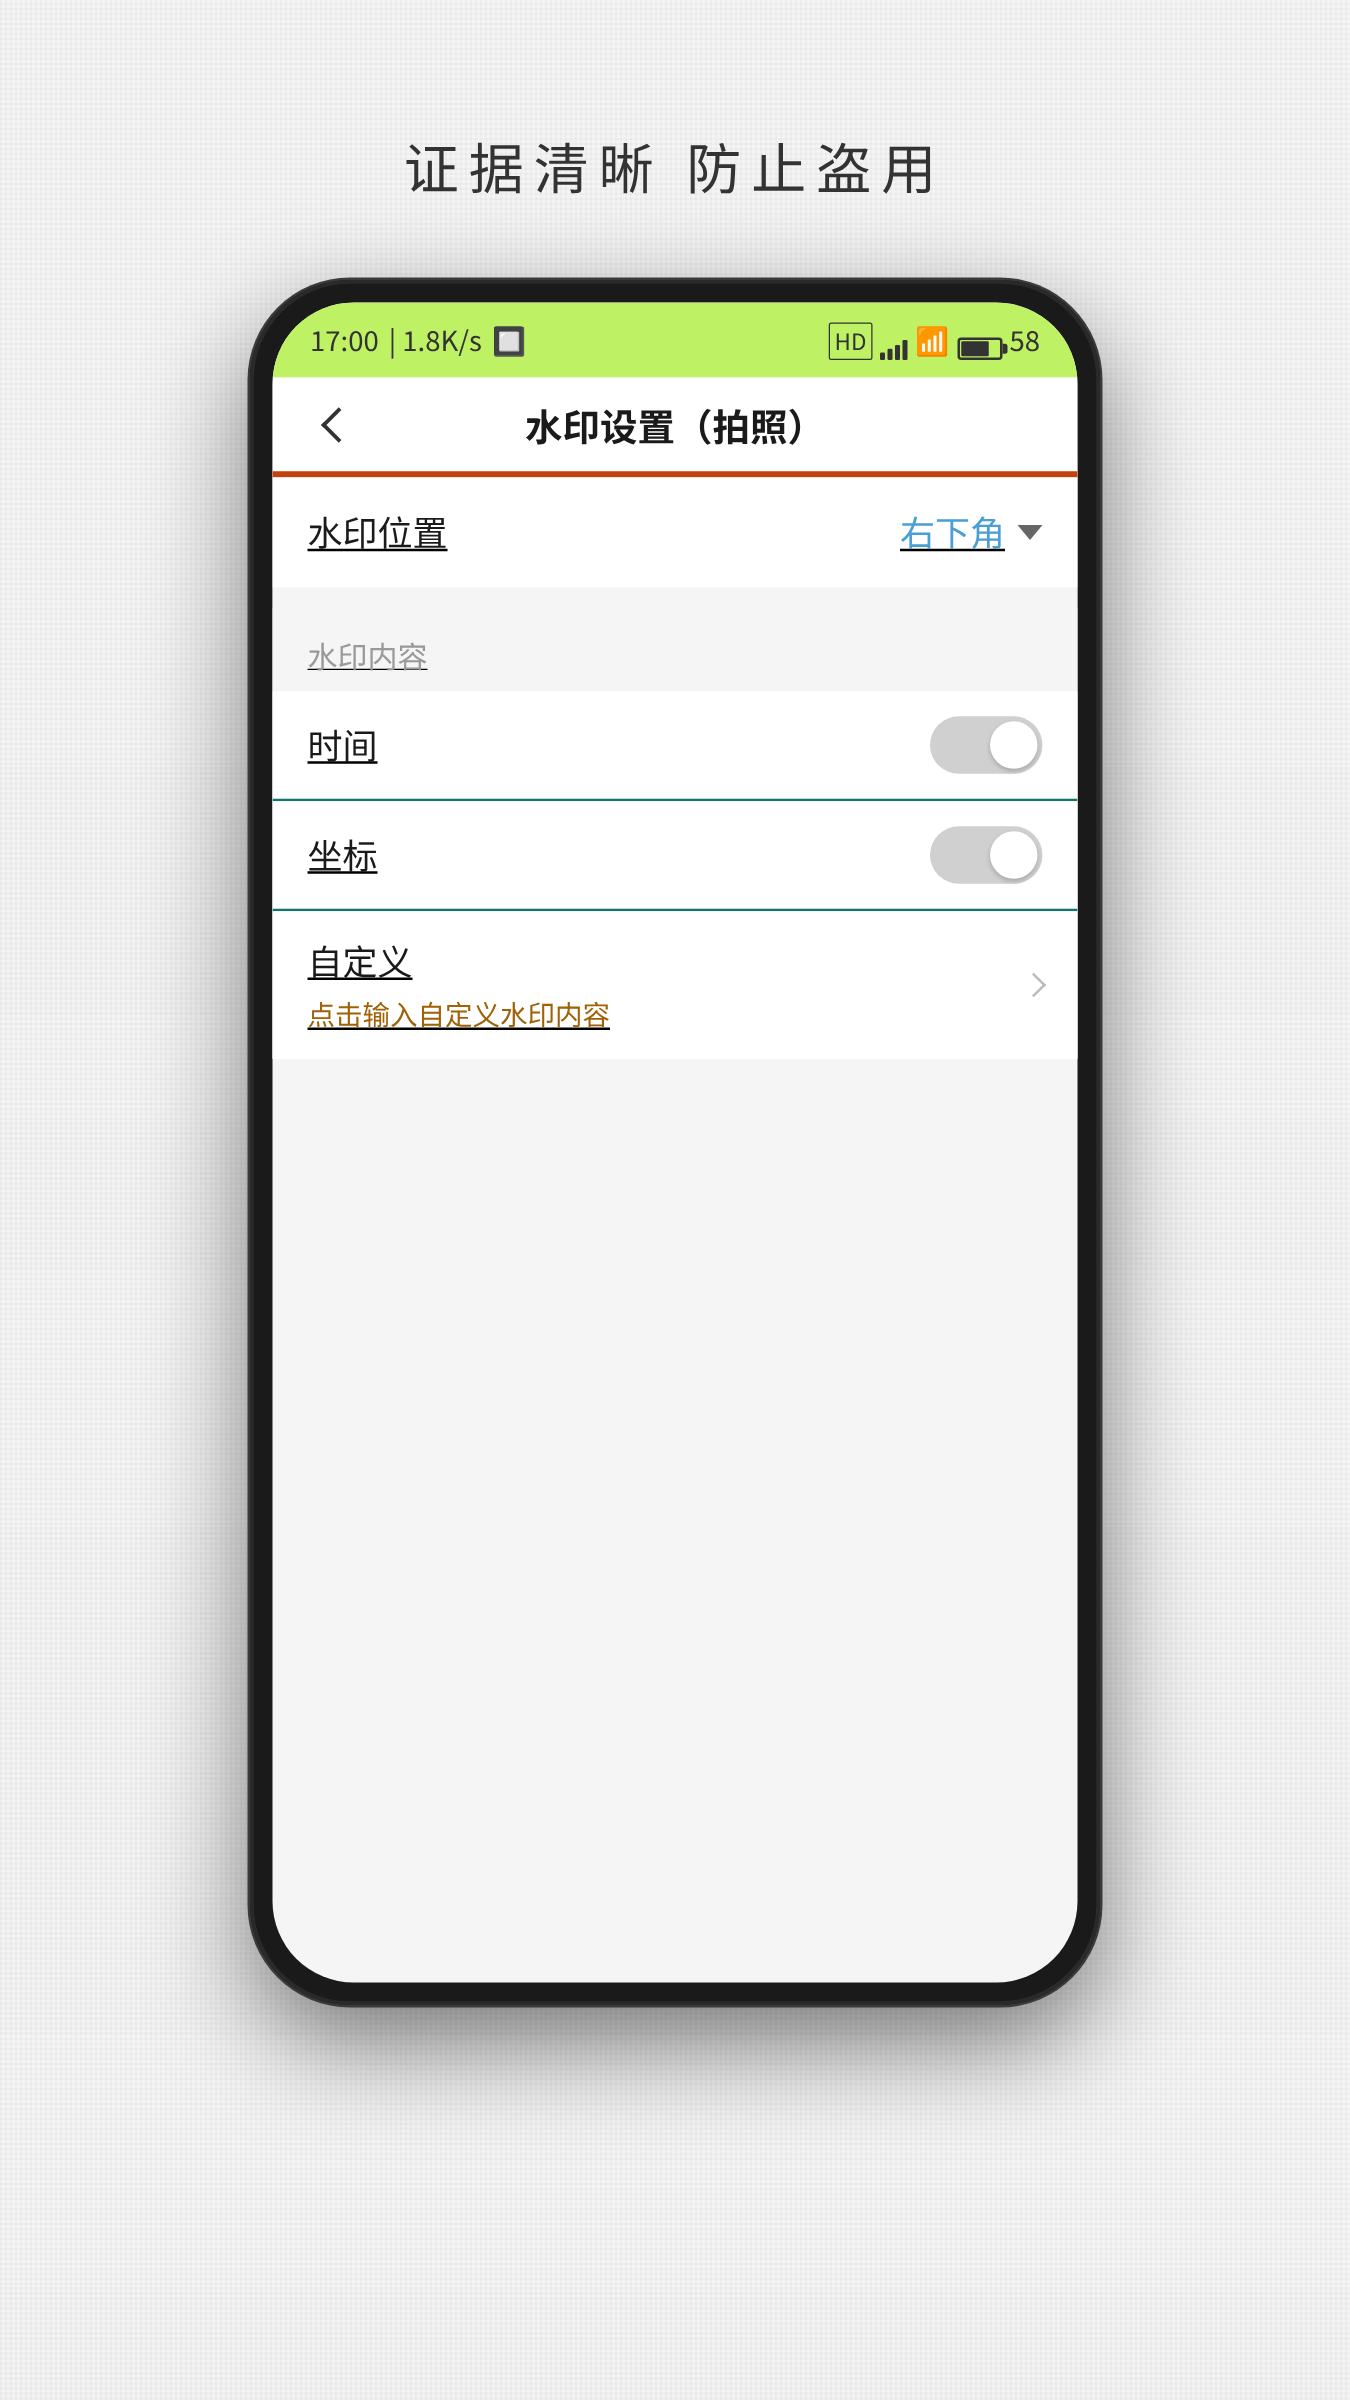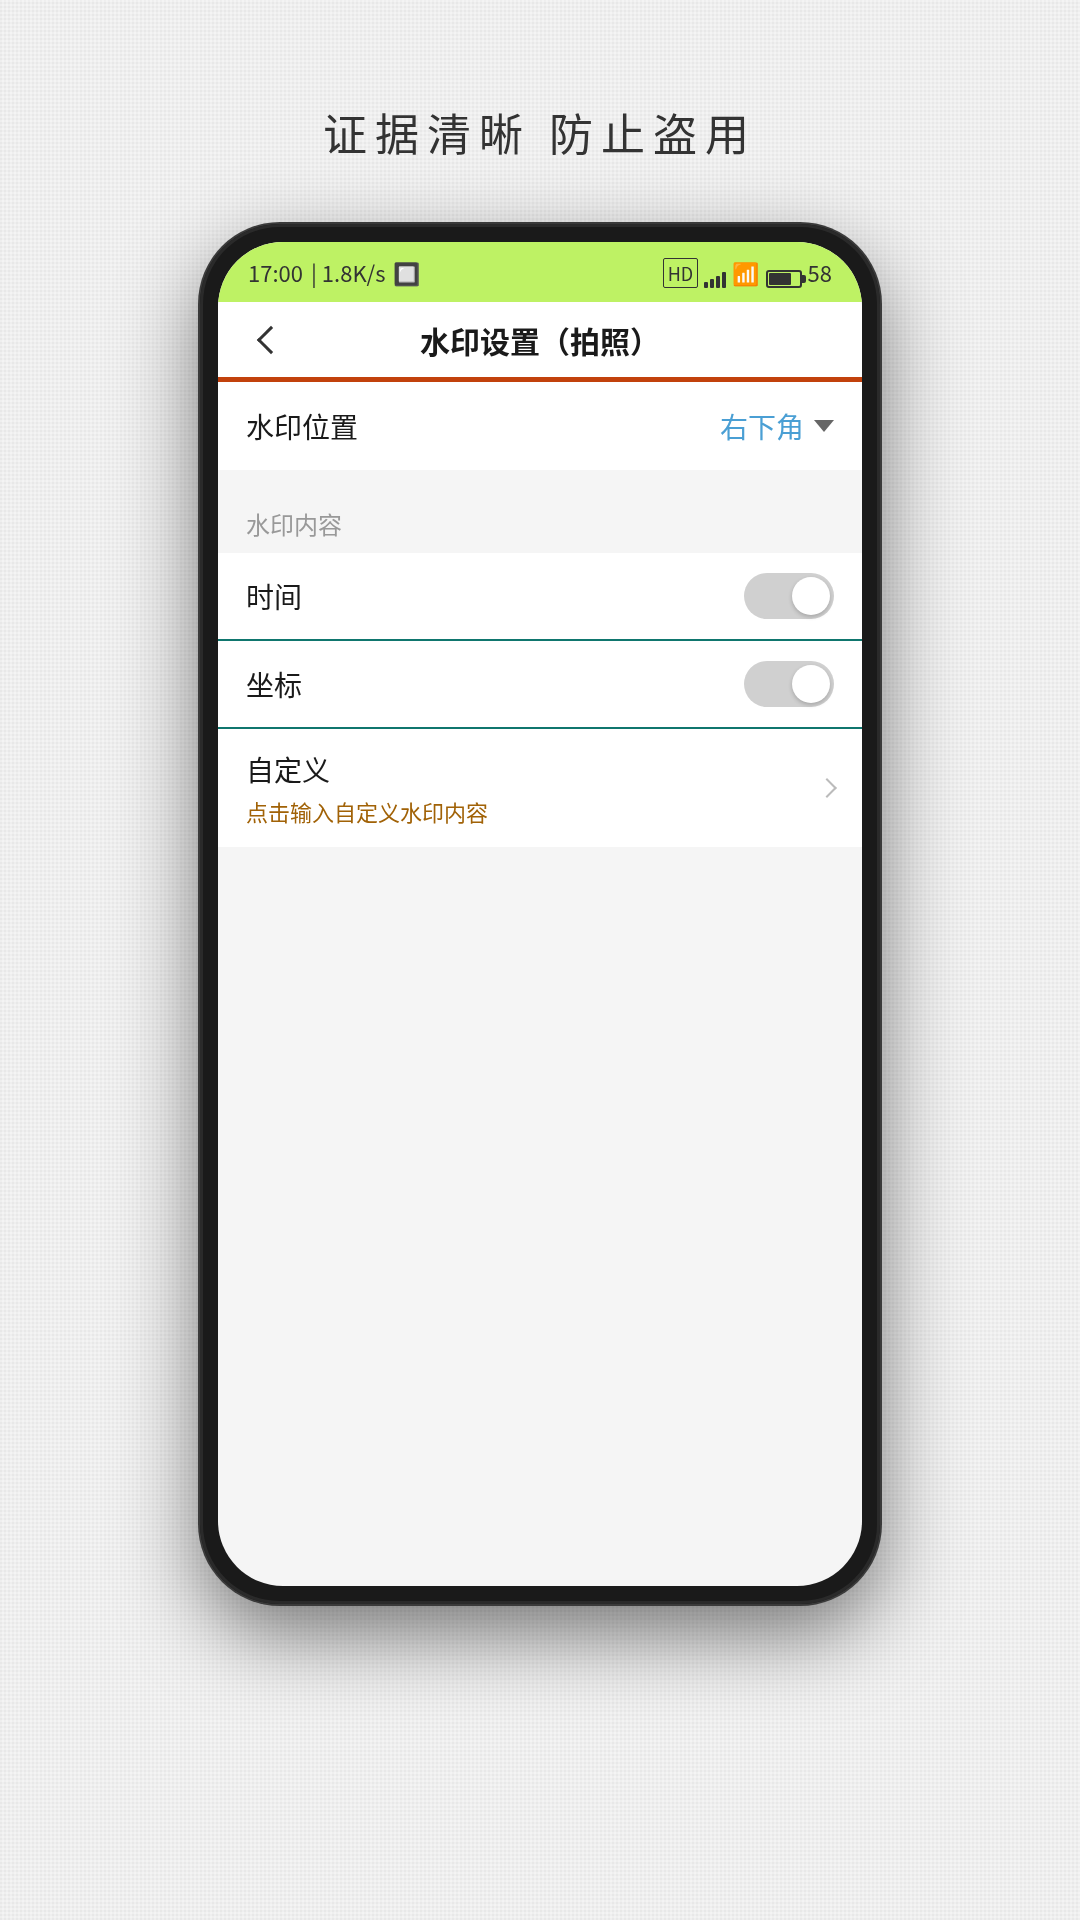--- a/index.html
+++ b/index.html
@@ -164,20 +164,21 @@
       font-size: 30px;
       font-weight: 600;
       color: #1a1a1a;
       margin-right: 50px;
     }
 
     
     .content {
       background: #f5f5f5;
       flex: 1;
+      text-decoration: underline;
     }
 
     
     .setting-section {
       background: #fff;
       margin-bottom: 16px;
     }
 
     .setting-row {
       display: flex;

